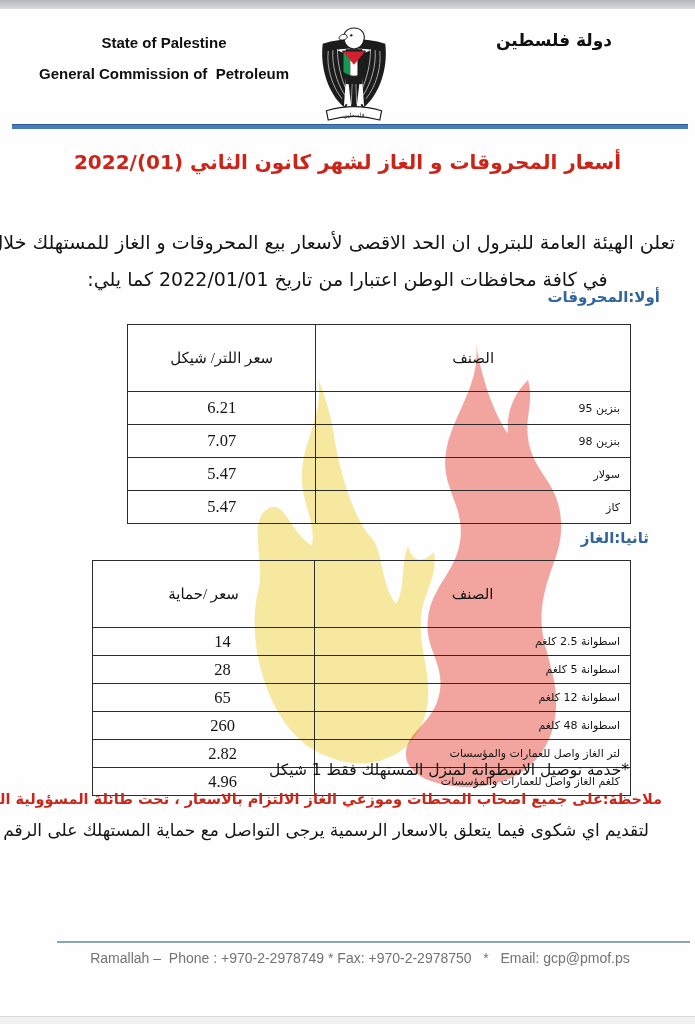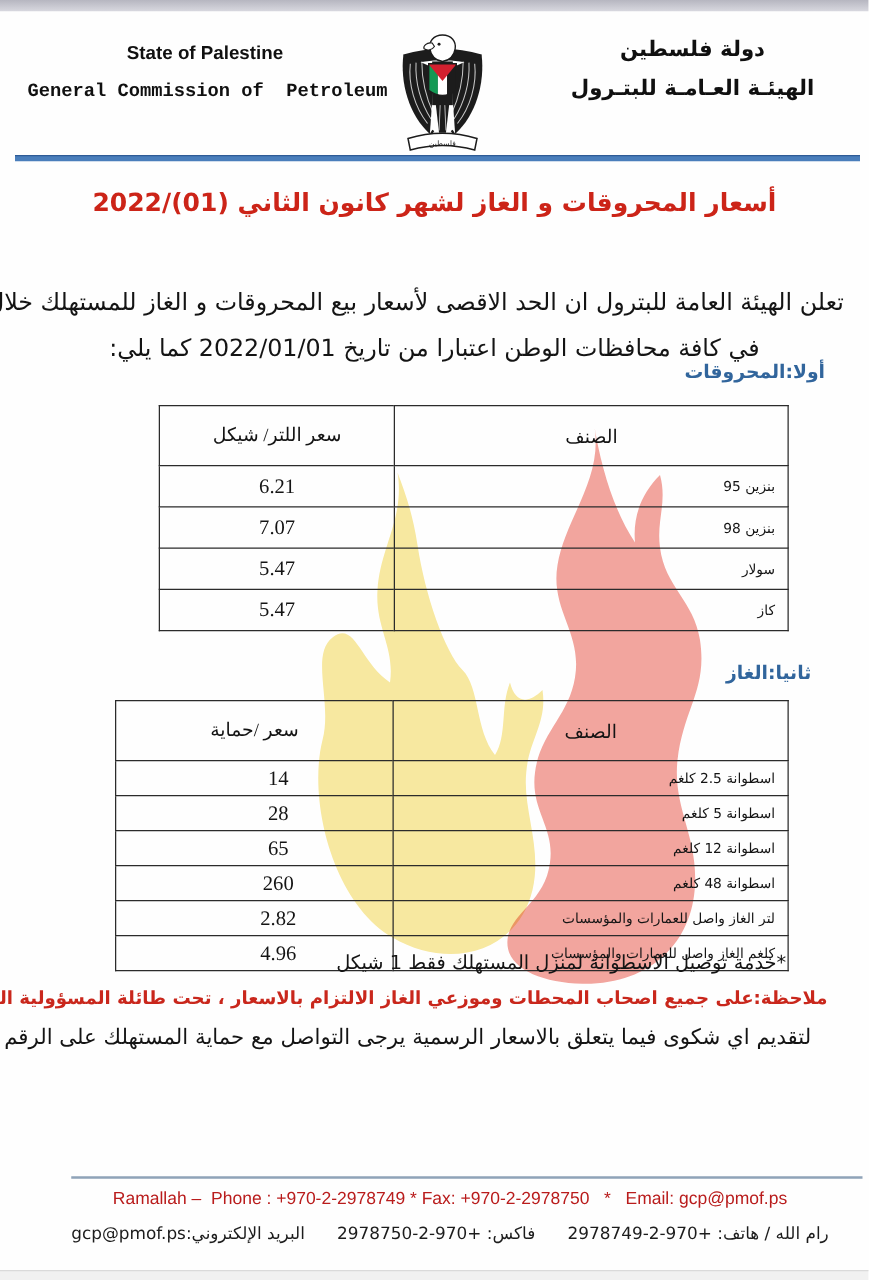--- a/index.html
+++ b/index.html
@@ -12,21 +12,21 @@
   .bottom-bar { position:absolute; bottom:0; left:0; width:695px; height:7px;
     background:#f1f1f1; border-top:1px solid #dadada; }
 
   
   .flame { position:absolute; left:222px; top:330px; width:364px; height:468px; }
 
   
   .header-english { position:absolute; left:22px; top:34px; width:284px; text-align:center;
     font-family:"Liberation Sans", sans-serif; font-weight:bold; color:#101010; }
   .he1 { font-size:15px; margin-bottom:14px; white-space:pre; }
-  .he2 { font-size:15px; white-space:pre;font-family:Liberation Mono, monospace; }
+  .he2 { font-size:15px; white-space:pre; }
   .header-arabic { position:absolute; left:438px; top:30px; width:232px; text-align:center;
     direction:rtl; font-weight:bold; color:#101010; }
   .ha1 { font-size:17px; margin-bottom:11px; white-space:nowrap; }
   .ha2 { font-size:17px; white-space:nowrap; }
   .emblem { position:absolute; left:308px; top:22px; width:92px; height:104px; }
   .blue-divider { position:absolute; left:12px; top:124px; width:676px; height:4px;
     background:#4A7EBB; border-top:1px solid #2e5b96; }
 
   
   .doc-title { position:absolute; left:0; top:150px; width:695px; text-align:center;
@@ -40,21 +40,21 @@
     font-weight:600; white-space:nowrap; }
   .fuel-heading { top:288px; right:35px; }
   .gas-heading  { top:529px; right:46px; }
 
   
   table.price-table { position:absolute; border-collapse:collapse; direction:rtl;
     background:transparent; table-layout:fixed; }
   .fuel-table { top:324px; left:127px; width:504px; }
   .gas-table  { top:560px; left:92px;  width:539px; }
   .price-table th, .price-table td { border:1.6px solid #2b2b2b; font-weight:normal; }
-  .price-table th { text-align:center; font-size:15px; padding:14px 4px; }
+  .price-table th { text-align:center; font-size:15px; padding:24px 4px; }
   .fuel-table td { height:30px; }
   .gas-table  td { height:25px;padding-left:39px; }
   .cell-type  { text-align:right; padding-right:10px; font-size:11px; }
   .cell-price { text-align:center; font-family:"Liberation Serif", serif; font-size:16.5px; }
   .fuel-table .cell-type,  .fuel-table th.cell-type  { width:63%; }
   .fuel-table .cell-price, .fuel-table th.cell-price { width:37%; }
   .gas-table  .cell-type,  .gas-table th.cell-type   { width:59%; }
   .gas-table  .cell-price, .gas-table th.cell-price  { width:41%; }
 
   
@@ -62,21 +62,21 @@
     font-size:15.5px; white-space:nowrap; }
   .note-warning   { position:absolute; top:791px; right:33px; direction:rtl;
     font-size:14.5px; font-weight:600; color:#C9271C; white-space:nowrap; }
   .note-complaint { position:absolute; top:820px; right:46px; direction:rtl;
     font-size:17px; white-space:nowrap; }
 
   
   .footer-rule { position:absolute; top:941px; left:57px; width:633px; height:2px;
     background:#8fa3b8; }
   .footer-en { position:absolute; top:950px; left:30px; width:660px; text-align:center;
-    font-family:"Liberation Sans", sans-serif; font-size:14px; color:#b91c1c; white-space:pre; }
+    font-family:"Liberation Sans", sans-serif; font-size:14px; color:#737373; white-space:pre; }
   .footer-ar { position:absolute; top:979px; left:30px; width:660px; text-align:center;
     direction:rtl; font-size:13.5px; color:#1c1c1c; white-space:pre; }
 </style>
 </head>
 <body>
 
 <div class="page">
 
   <svg class="flame" viewBox="0 0 364 468" xmlns="http://www.w3.org/2000/svg" aria-hidden="true">
     <path fill="#F2A59E" d="
@@ -154,21 +154,20 @@
     <path d="M50 5 C58 5 62 11 61 17 C60 23 56 27 50 28 C44 27 40 23 39 17 C38 11 42 5 50 5 Z" fill="#ffffff" stroke="#1c1c1c" stroke-width="1.2"></path>
     <path d="M41 12 C36 11 33 15 34 17 C37 19 41 18 43 15 Z" fill="#ffffff" stroke="#1c1c1c" stroke-width="1"></path>
     <circle cx="47" cy="13" r="1.3" fill="#1c1c1c"></circle>
 
     <path d="M20 95 Q50 86 80 95 L78 105 Q50 97 22 105 Z" fill="#ffffff" stroke="#1c1c1c" stroke-width="1.3"></path>
     <text x="50" y="101.5" font-size="6.5" text-anchor="middle" fill="#1c1c1c">فلسطين</text>
   </svg>
 
   <div class="header-arabic">
     <div class="ha1">دولة فلسطين</div>
-    <div class="ha2">الهيئـة العـامـة للبتـرول</div>
   </div>
 
   <div class="blue-divider"></div>
 
   <div class="doc-title">أسعار المحروقات و الغاز لشهر كانون الثاني (01)/2022</div>
   <div class="intro">
     <div>تعلن الهيئة العامة للبترول ان الحد الاقصى لأسعار بيع المحروقات و الغاز للمستهلك خلال كانون الثاني</div>
     <div>في كافة محافظات الوطن اعتبارا من تاريخ 2022/01/01 كما يلي:</div>
   </div>
 
@@ -235,15 +234,14 @@
       </tr>
     </tbody>
   </table>
 
   <div class="note-delivery">*خدمة توصيل الاسطوانة لمنزل المستهلك فقط 1 شيكل</div>
   <div class="note-warning">ملاحظة:على جميع اصحاب المحطات وموزعي الغاز الالتزام بالاسعار ، تحت طائلة المسؤولية القانونية.</div>
   <div class="note-complaint">لتقديم اي شكوى فيما يتعلق بالاسعار الرسمية يرجى التواصل مع حماية المستهلك على الرقم 129</div>
 
   <div class="footer-rule"></div>
   <div class="footer-en">Ramallah –  Phone : +970-2-2978749 * Fax: +970-2-2978750   *   Email: gcp@pmof.ps</div>
-  <div class="footer-ar">رام الله / هاتف: +970-2-2978749      فاكس: +970-2-2978750      البريد الإلكتروني:gcp@pmof.ps</div>
 
 </div>
 
 </body></html>

